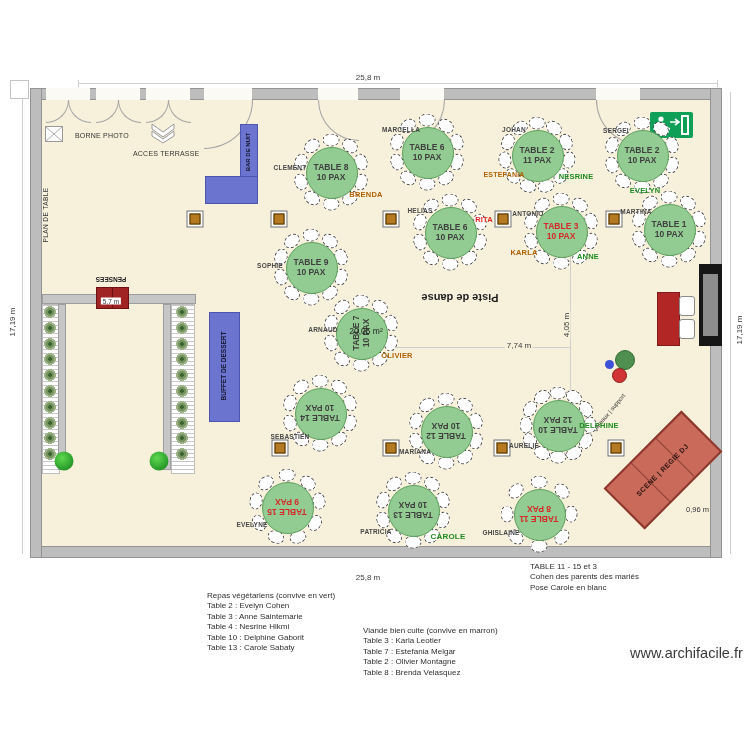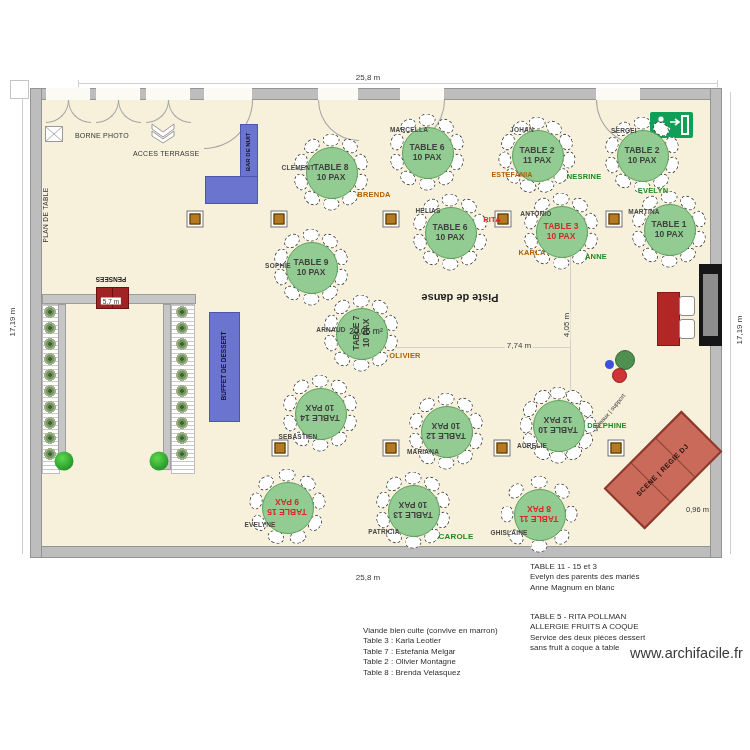--- a/index.html
+++ b/index.html
@@ -17,21 +17,21 @@
   .vlab{position:absolute;white-space:nowrap;transform:translate(-50%,-50%) rotate(-90deg);}
   .ctr{transform:translate(-50%,-50%);}
   .note{position:absolute;font-size:7px;color:#333;white-space:nowrap;letter-spacing:.2px;}
   .dimline{position:absolute;background:#cfcfcf;}
   .dimtext{position:absolute;font-size:8px;color:#3a3a3a;background:#fff;padding:0 2px;white-space:nowrap;transform:translate(-50%,-50%);}
   .dimtext.onfloor{background:#f7f1dc;}
   .tgroup{position:absolute;width:0;height:0;}
   .chair{position:absolute;width:15px;height:11px;background:#fff;border:1px dashed #4a4a4a;border-radius:50%;}
   .tcircle{position:absolute;width:50px;height:50px;left:-25px;top:-25px;background:#92cc92;border:1px solid #5da05d;border-radius:50%;}
   .tlabel{position:absolute;left:0;top:0;text-align:center;font-size:8.5px;font-weight:bold;line-height:1.2;white-space:nowrap;}
-  .guest{position:absolute;font-weight:bold;white-space:nowrap;transform:translate(-50%,-50%);letter-spacing:.2px;margin-left:8px;}
+  .guest{position:absolute;font-weight:bold;white-space:nowrap;transform:translate(-50%,-50%);letter-spacing:.2px;}
   .pillar{position:absolute;width:15px;height:15px;background:#fff;border:1px solid #6f6f6f;transform:translate(-50%,-50%);display:flex;align-items:center;justify-content:center;}
   .pillar>div{width:9px;height:9px;background:#b5791f;border:1px solid #4d3506;}
   .plant{position:absolute;width:13px;height:13px;transform:translate(-50%,-50%);border-radius:50%;
          background:radial-gradient(circle,#39632f 0 20%,#74935f 21% 45%,#9db387 46% 62%,rgba(255,255,255,0) 63%);}
   .bush{position:absolute;width:19px;height:19px;border-radius:50%;transform:translate(-50%,-50%);
         background:radial-gradient(circle at 40% 35%,#5fd84f,#2ea32e 60%,#1d7a1d);}
   .legend{position:absolute;font-size:8px;line-height:1.3;color:#2e2e2e;white-space:nowrap;}
   .scene{position:absolute;left:663px;top:470px;width:106px;height:54px;background:#c96a5a;border:2px solid #8d382c;
          transform:translate(-50%,-50%) rotate(135deg);display:flex;align-items:center;justify-content:center;}
   .scene .div1,.scene .div2{position:absolute;top:0;bottom:0;width:1px;background:rgba(90,30,24,.55);}
@@ -475,33 +475,35 @@
       <div class="guest" style="left: 376px; top: 531px; color: rgb(71, 71, 71); font-size: 6.5px;">PATRICIA</div>
       <div class="guest" style="left: 448px; top: 536px; color: rgb(31, 138, 31); font-size: 8px;">CAROLE</div>
       <div class="guest" style="left: 501px; top: 532px; color: rgb(71, 71, 71); font-size: 6.5px;">GHISLAINE</div>
     </div>
 
   <div class="abs ctr" style="left:460px;top:298px;font-size:11px;font-weight:bold;color:#1d1d1d;transform:translate(-50%,-50%) rotate(180deg);white-space:nowrap">Piste de danse</div>
   <div class="abs ctr" style="left:366px;top:331px;font-size:8.5px;color:#222;white-space:nowrap">20,05 m²</div>
   <div class="dimtext onfloor" style="left:519px;top:345px">7,74 m</div>
   <div class="vlab dimtext onfloor" style="left:566px;top:325px;transform:translate(-50%,-50%) rotate(-90deg)">4,05 m</div>
 
+  <div class="legend" id="legend-veg" style="left:207px;top:591px">
+      <div>Repas végétariens (convive en vert)</div>
+      <div>Table 2 : Evelyn Cohen</div>
+      <div>Table 3 : Anne Saintemarie</div>
+      <div>Table 4 : Nesrine Hikmi</div>
+      <div>Table 10 : Delphine Gaborit</div>
+      <div>Table 13 : Carole Sabaty</div>
+    </div>
   <div class="legend" id="legend-meat" style="left:363px;top:626px">
       <div>Viande bien cuite (convive en marron)</div>
       <div>Table 3 : Karla Leotier</div>
       <div>Table 7 : Estefania Melgar</div>
       <div>Table 2 : Olivier Montagne</div>
       <div>Table 8 : Brenda Velasquez</div>
     </div>
   <div class="legend" id="legend-parents" style="left:530px;top:562px">
       <div>TABLE 11 - 15 et 3</div>
-      <div>Evelyn des parents des mariés</div>
-      <div>Anne Magnum en blanc</div>
-    </div>
-  <div class="legend" id="legend-allergy" style="left:530px;top:612px">
-      <div>TABLE 5 - RITA POLLMAN</div>
-      <div>ALLERGIE FRUITS A COQUE</div>
-      <div>Service des deux pièces dessert</div>
-      <div>sans fruit à coque à table</div>
+      <div>Cohen des parents des mariés</div>
+      <div>Pose Carole en blanc</div>
     </div>
   <div class="watermark">www.archifacile.fr</div>
 
 </div>
 
 </body></html>

